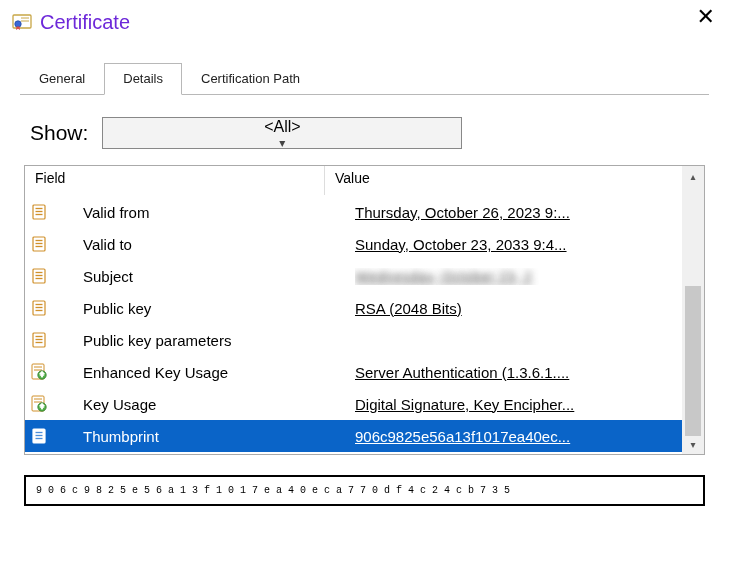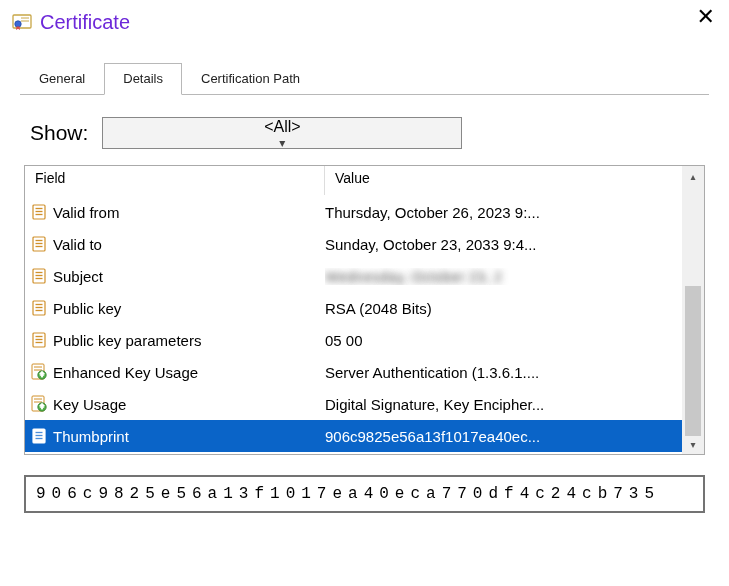--- a/index.html
+++ b/index.html
@@ -119,22 +119,22 @@
     align-items: center;
     height: 32px;
     cursor: pointer;
   }
   .row .icon-cell {
     width: 28px;
     display: flex;
     justify-content: center;
     align-items: center;
   }
-  .row .field-text { width: 272px; padding-right: 6px; white-space: nowrap; overflow: hidden; }
-  .row .value-text { flex: 1; white-space: nowrap; overflow: hidden; text-overflow: ellipsis; padding-right: 4px; }
+  .row .field-text { width: 272px; padding-right: 6px; white-space: nowrap; overflow: hidden; margin-left: 30px; }
+  .row .value-text { flex: 1; white-space: nowrap; overflow: hidden; text-overflow: ellipsis; padding-right: 4px; text-decoration: underline; }
   .row.selected {
     background: #0a63c9;
     background: #0a64c8;
     color: #fff;
   }
   .blurred {
     color: transparent;
     text-shadow: 0 0 7px rgba(60,60,60,0.9);
     user-select: none;
   }
@@ -164,25 +164,25 @@
     position: absolute;
     left: 3px;
     right: 3px;
     top: 100px;
     height: 150px;
     background: #c8c8c8;
     cursor: pointer;
   }
   .detail-box {
     margin: 20px 4px 0 4px;
-    border: 2px solid #737373;
+    border: 2px solid #000000;
     padding: 8px 10px;
     font-family: "Courier New", monospace;
     letter-spacing: 6px;
-    font-size: 16px;
+    font-size: 10px;
     white-space: nowrap;
     overflow: hidden;
   }
   
   .fi svg { display:block; }
 </style>
 </head>
 <body>
 
 <div class="title-bar">
@@ -272,21 +272,20 @@
           <div class="row">
             <span class="icon-cell fi">
               <svg width="18" height="18" viewBox="0 0 18 18">
                 <rect x="3" y="2" width="12" height="14" rx="1" fill="#fff" stroke="#d0902a" stroke-width="1.2"></rect>
                 <line x1="5.5" y1="5.5" x2="12.5" y2="5.5" stroke="#d0902a" stroke-width="1.3"></line>
                 <line x1="5.5" y1="8.5" x2="12.5" y2="8.5" stroke="#d0902a" stroke-width="1.3"></line>
                 <line x1="5.5" y1="11.5" x2="12.5" y2="11.5" stroke="#d0902a" stroke-width="1.3"></line>
               </svg>
             </span>
             <span class="field-text">Public key parameters</span>
-            <span class="value-text">05 00</span>
           </div>
           <div class="row">
             <span class="icon-cell fi">
               <svg width="18" height="18" viewBox="0 0 18 18">
                 <rect x="2" y="1" width="12" height="15" rx="1" fill="#fff" stroke="#d0902a" stroke-width="1"></rect>
                 <line x1="4" y1="4" x2="12" y2="4" stroke="#d0902a" stroke-width="1"></line>
                 <line x1="4" y1="7" x2="12" y2="7" stroke="#d0902a" stroke-width="1"></line>
                 <circle cx="12" cy="12" r="4.2" fill="#53b04a" stroke="#2e7a27" stroke-width="0.8"></circle>
                 <path d="M12 9.8 L12 14.2 M9.8 12 L14.2 12" stroke="#fff" stroke-width="1.4"></path>
                 <path d="M12 9.5 L10.5 11.3 L13.5 11.3 Z" fill="#fff"></path>

